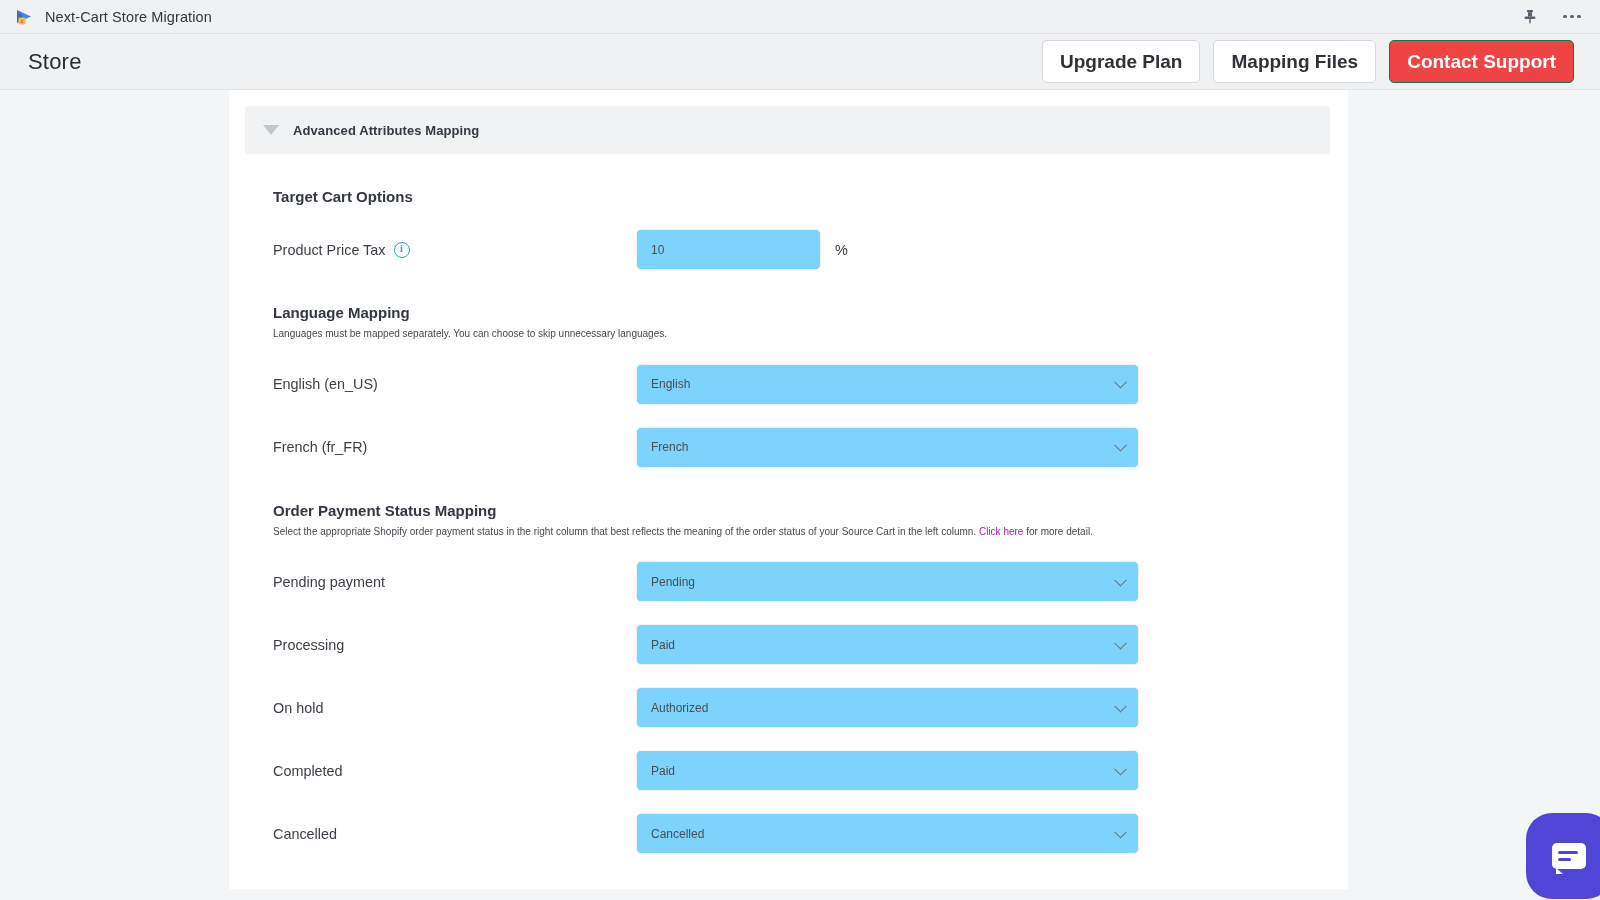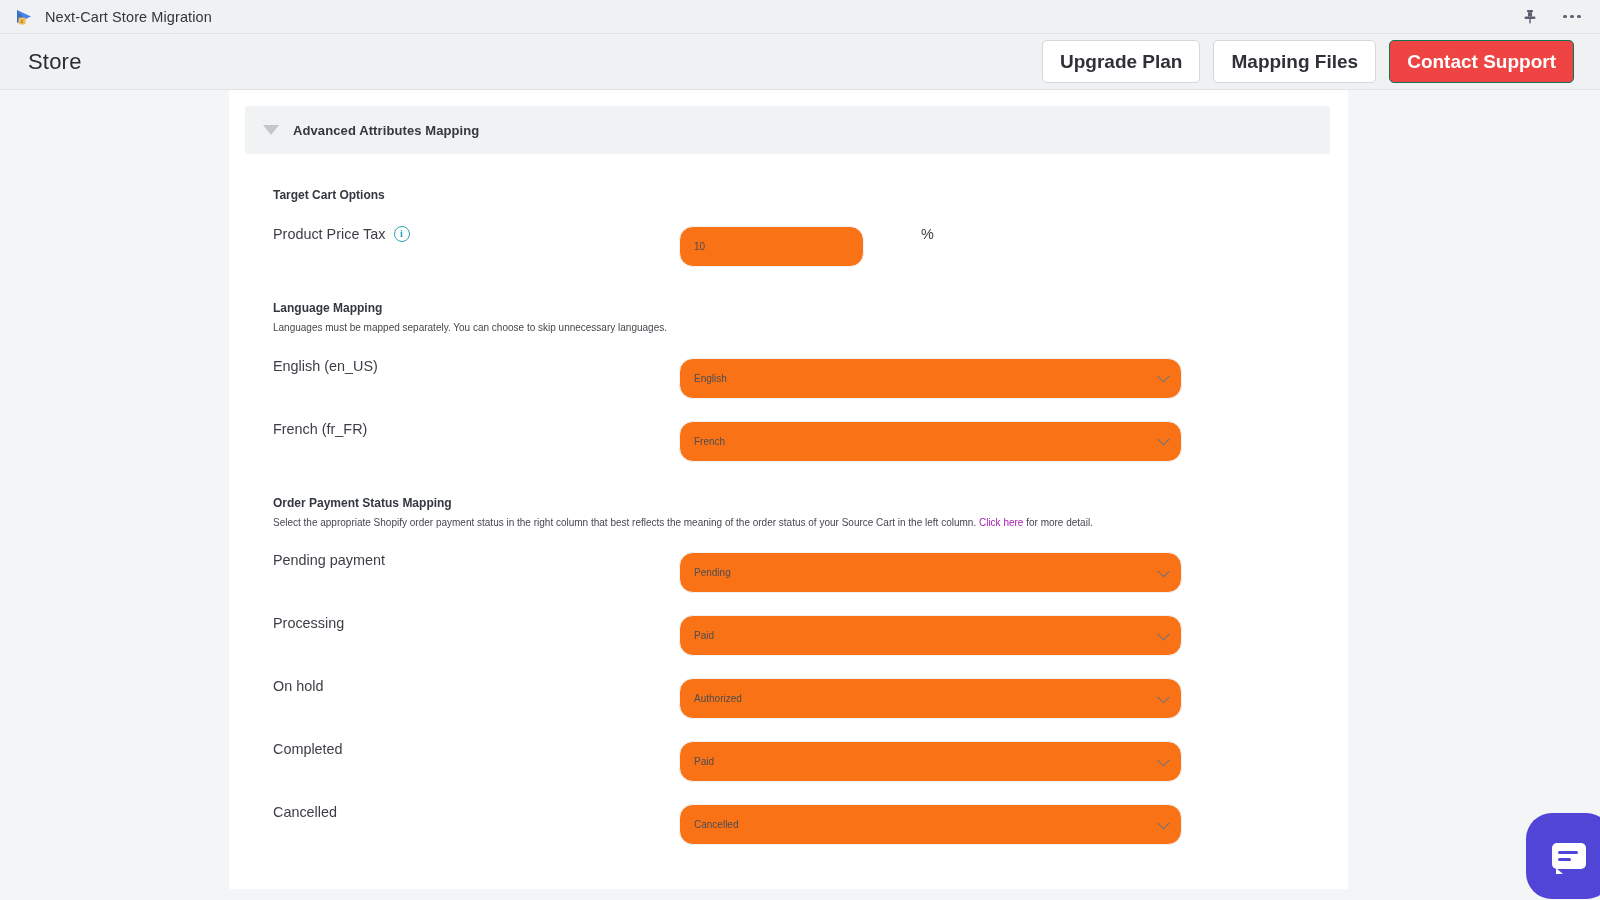--- a/index.html
+++ b/index.html
@@ -74,58 +74,57 @@
     border-left:8px solid transparent;
     border-right:8px solid transparent;
     border-top:10px solid #c4c6cb;
     display:block;
   }
   .acc-title{ font-size:13px; font-weight:700; color:#333740; letter-spacing:.1px;}
 
   
   .section{ padding:0 18px 0 44px; }
   .sec-title{
-    font-size:12px; font-weight:700; color:#333740;
+    font-size:15px; font-weight:700; color:#333740;
     margin-top:34px;
   }
   .sec-desc{
     font-size:10px; color:#45484f; line-height:1.55;
     margin-top:5px; max-width:880px;
   }
   .sec-desc a{ color:#a21caf; text-decoration:none; }
 
   
   .row{
-    display:flex; 
+    display:flex; align-items:center;
     margin-top:19px;
     height:41px;
-    gap:43px;
   }
   .row-label{
     width:363px; flex:0 0 363px;
     font-size:14.4px; color:#3b3e45;
   }
   .row-label .lbl-inline{ display:inline-flex; align-items:center; gap:8px; }
   .info-icon{
     width:16px; height:16px; border-radius:50%;
     border:1.4px solid #2aa4b8;
     color:#2aa4b8; font-size:10.5px; font-weight:700;
     display:inline-flex; align-items:center; justify-content:center;
     font-family:"Liberation Serif", serif;
     line-height:1;
   }
   .field{
     width:503px; flex:0 0 503px;
     height:41px;
-    background:#f97316;
+    background:#7dd3fc;
     border:1px solid #f1f2f4;
-    border-radius:14px;
+    border-radius:5px;
     display:flex; align-items:center;
     padding:0 14px;
-    font-size:10px; color:#4a4d54;
+    font-size:12px; color:#4a4d54;
     position:relative;
     cursor:pointer;
   }
   .field.input-field{ cursor:text; width:185px; flex:0 0 185px; }
   .chev{
     position:absolute; right:13px; top:50%;
     width:9px; height:9px;
     border-right:1.7px solid #6f737c;
     border-bottom:1.7px solid #6f737c;
     transform:translateY(-70%) rotate(45deg);

